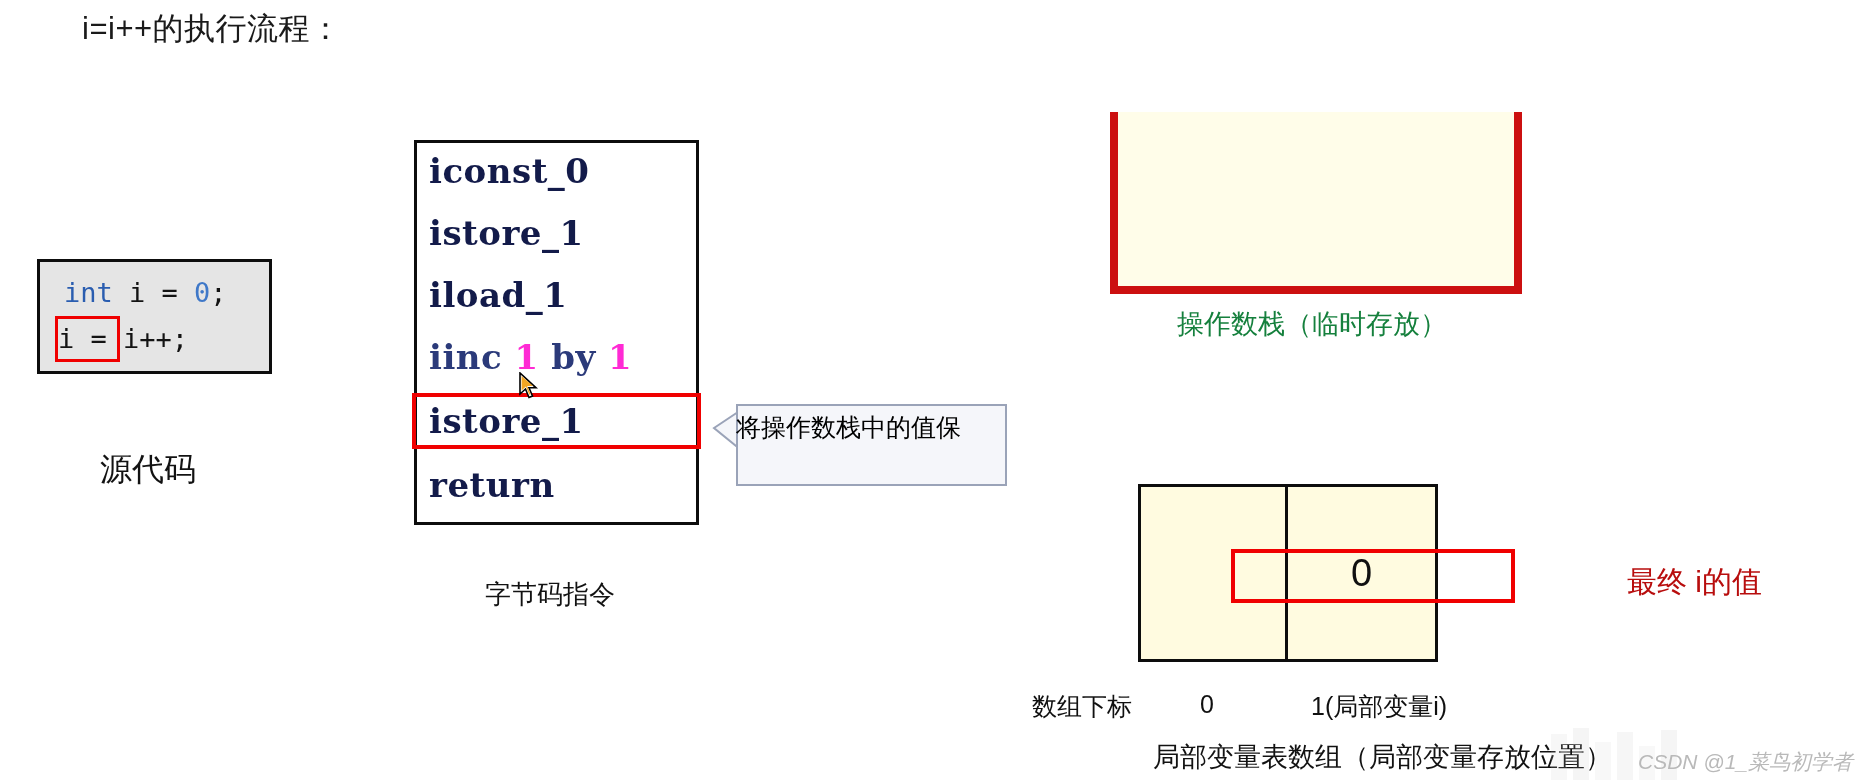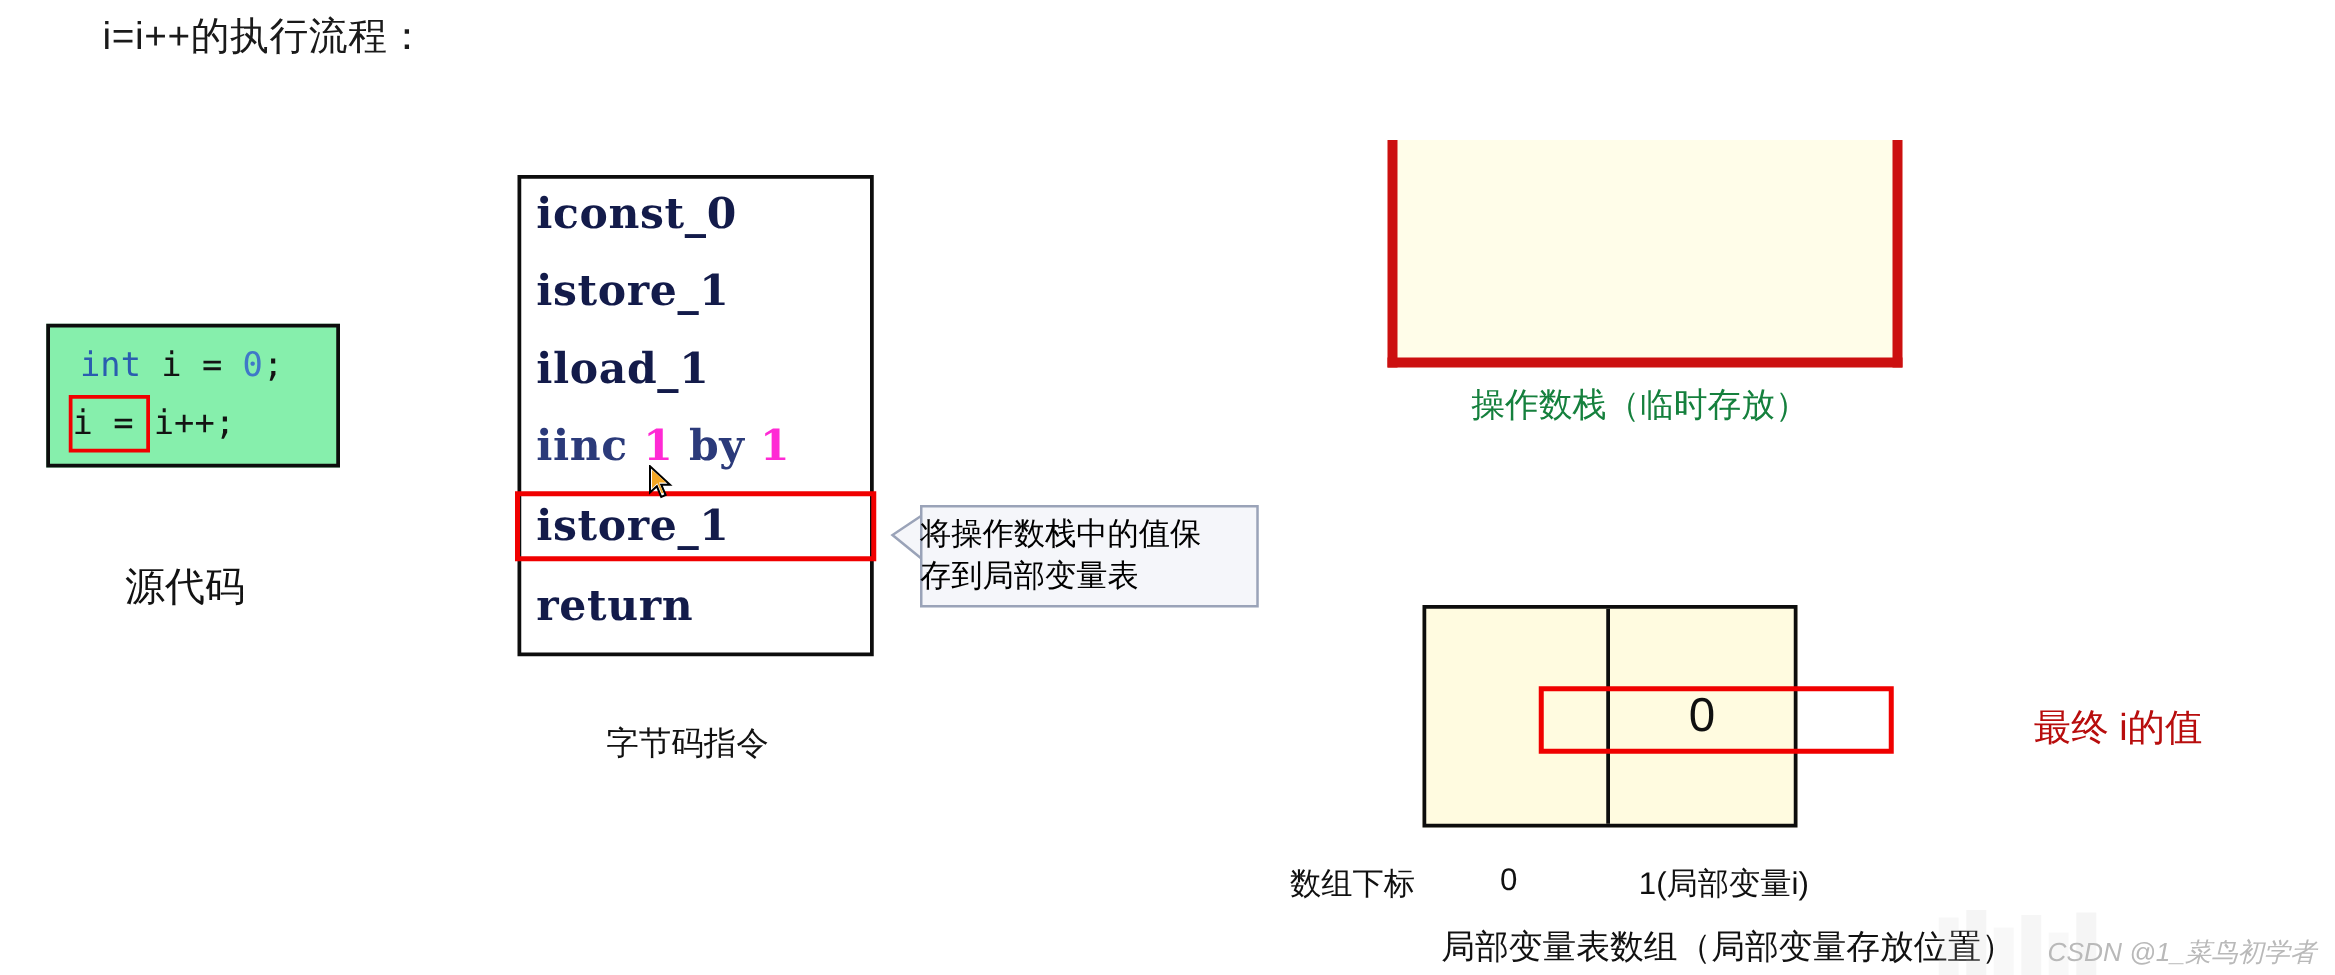--- a/index.html
+++ b/index.html
@@ -28,21 +28,21 @@
     white-space: nowrap;
   }
 
   
   #source-box {
     position: absolute;
     left: 37px;
     top: 259px;
     width: 235px;
     height: 115px;
-    background: #86efac;
+    background: #e5e5e5;
     border: 3px solid #0d0d0d;
     box-sizing: border-box;
   }
   .code-line {
     position: absolute;
     font-family: "DejaVu Sans Mono", "Liberation Mono", monospace;
     font-size: 27px;
     white-space: pre;
     color: #1e2d5a;
   }
@@ -304,21 +304,20 @@
 </div>
 
 <div id="callout">
   <svg id="callout-tail" viewBox="0 0 30 44" xmlns="http://www.w3.org/2000/svg">
     <polygon points="29,2 2,20 29,42" fill="#f5f6fa" stroke="#9aa3b8" stroke-width="2"></polygon>
     <line x1="28" y1="2" x2="28" y2="42" stroke="#f5f6fa" stroke-width="3"></line>
   </svg>
   <div id="callout-body"></div>
   <div id="callout-text">
     <div>将操作数栈中的值保</div>
-    <div>存到局部变量表</div>
   </div>
 </div>
 
 <div id="operand-stack"></div>
 <div id="operand-stack-caption">操作数栈（临时存放）</div>
 
 <div id="lvt">
   <div class="lvt-cell" id="lvt-cell-0"></div>
   <div class="lvt-cell" id="lvt-cell-1">0</div>
 </div>

